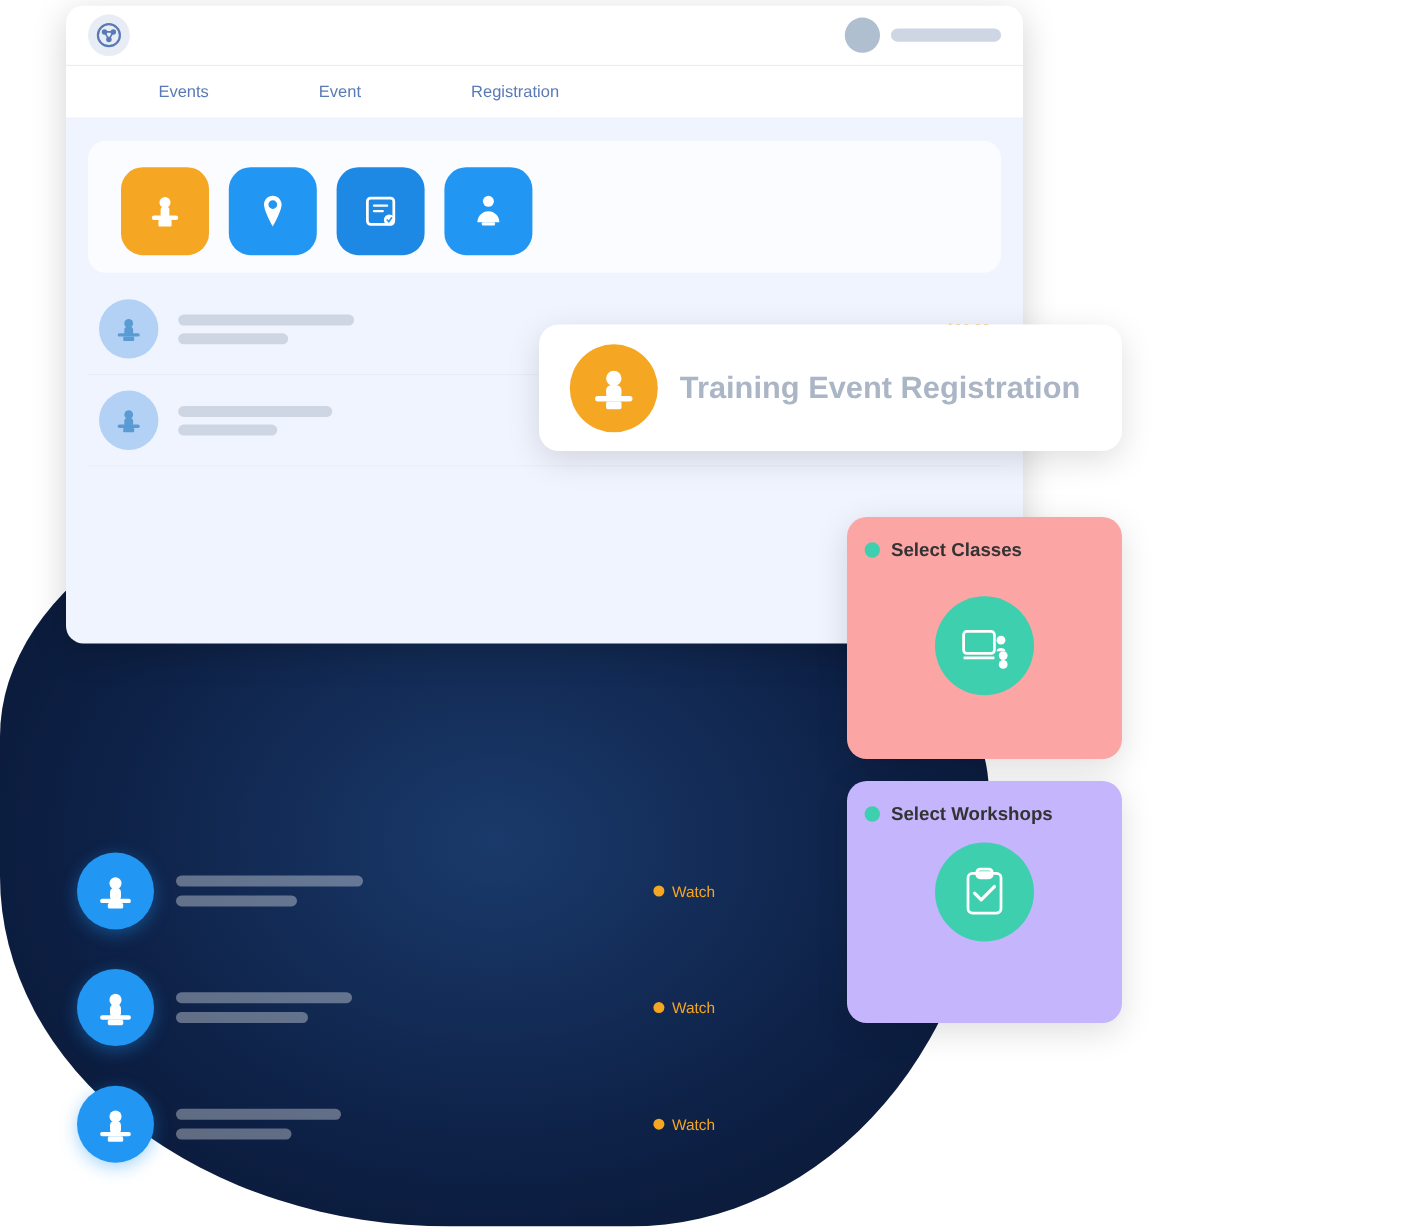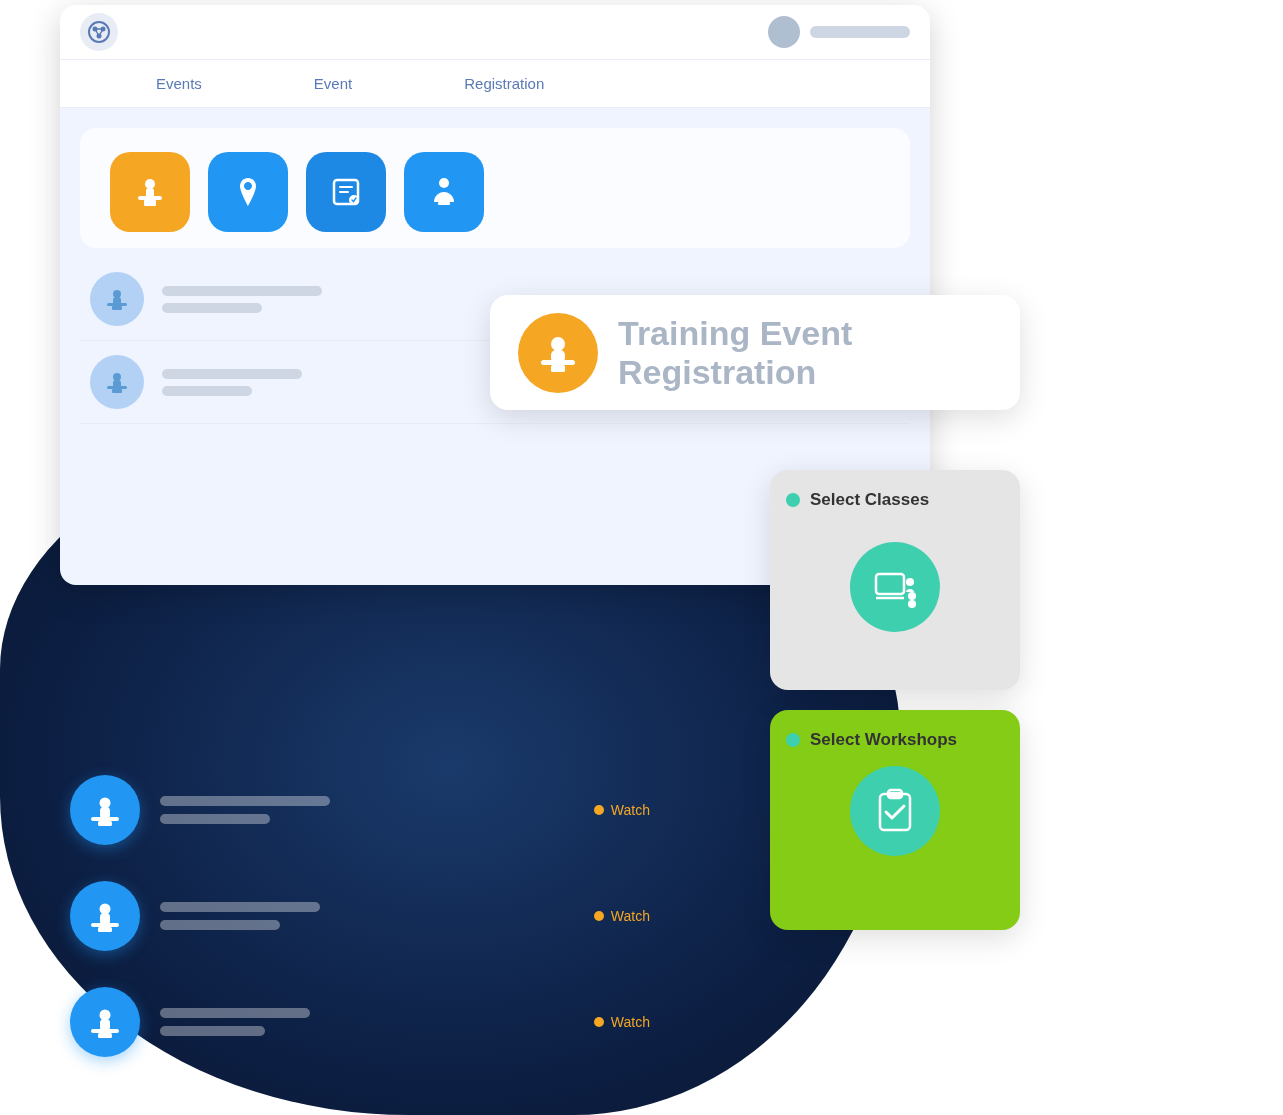--- a/index.html
+++ b/index.html
@@ -78,22 +78,22 @@
       height: 12px;
       background: #cdd6e2;
       border-radius: 6px;
     }
 
     .browser-nav {
       background: #fff;
       height: 48px;
       display: flex;
       align-items: center;
-      padding: 0 46px;
-      gap: 12px;
+      padding: 0 34px;
+      gap: 0;
       border-bottom: 1px solid #e8edf5;
     }
 
     .nav-item {
       padding: 0 50px;
       font-size: 15px;
       color: #5a7ab5;
       cursor: pointer;
     }
 
@@ -195,33 +195,33 @@
       height: 80px;
       border-radius: 50%;
       background: #f5a623;
       display: flex;
       align-items: center;
       justify-content: center;
       flex-shrink: 0;
     }
 
     .training-title {
-      font-size: 34px;
+      font-size: 28px;
       font-weight: 600;
       color: #aab5c5;
     }
 
     
     .select-classes-card {
       position: absolute;
       top: 470px;
       left: 770px;
       width: 250px;
       height: 220px;
-      background: #e5e5e5;
+      background: #fca5a5;
       border-radius: 18px;
       box-shadow: 0 8px 30px rgba(0,0,0,0.13);
       z-index: 6;
       display: flex;
       flex-direction: column;
       align-items: center;
       padding: 20px 16px 16px;
       gap: 26px;
     }
 
@@ -257,21 +257,21 @@
       margin-top: 6px;
     }
 
     
     .select-workshops-card {
       position: absolute;
       top: 710px;
       left: 770px;
       width: 250px;
       height: 220px;
-      background: #84cc16;
+      background: #c4b5fd;
       border-radius: 18px;
       box-shadow: 0 8px 30px rgba(0,0,0,0.13);
       z-index: 6;
       display: flex;
       flex-direction: column;
       align-items: center;
       padding: 20px 16px 16px;
       gap: 10px;
     }
 

